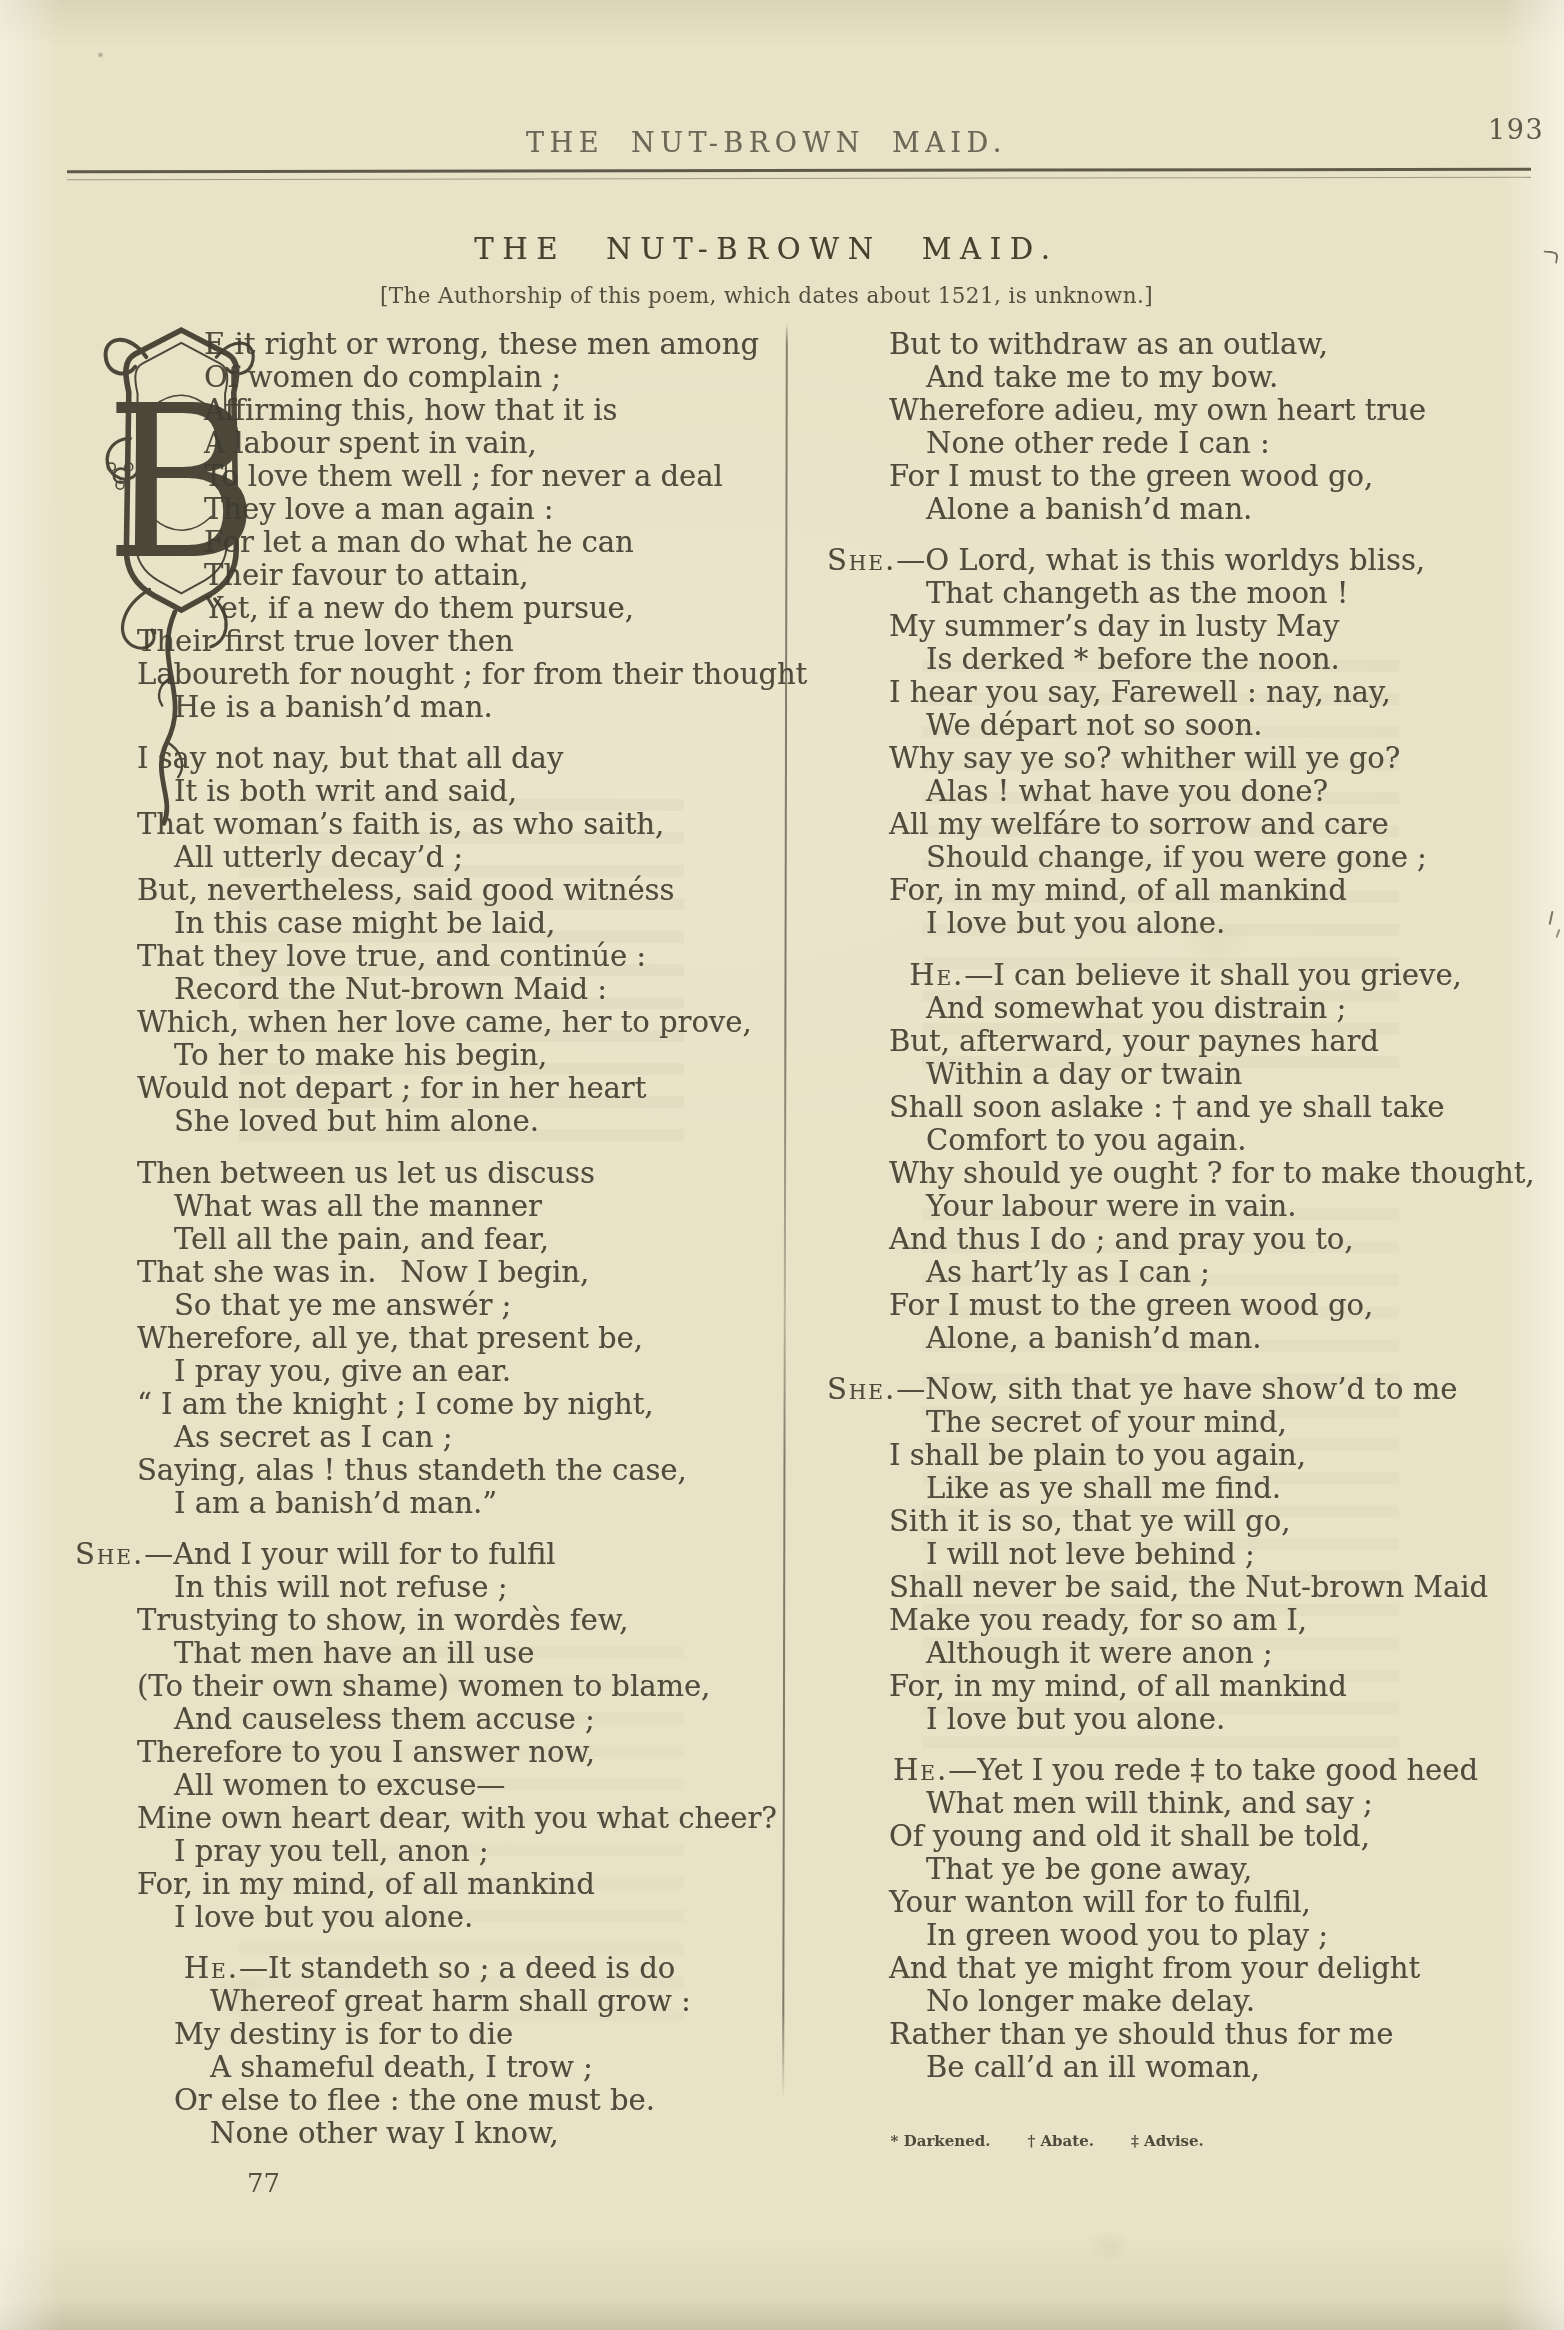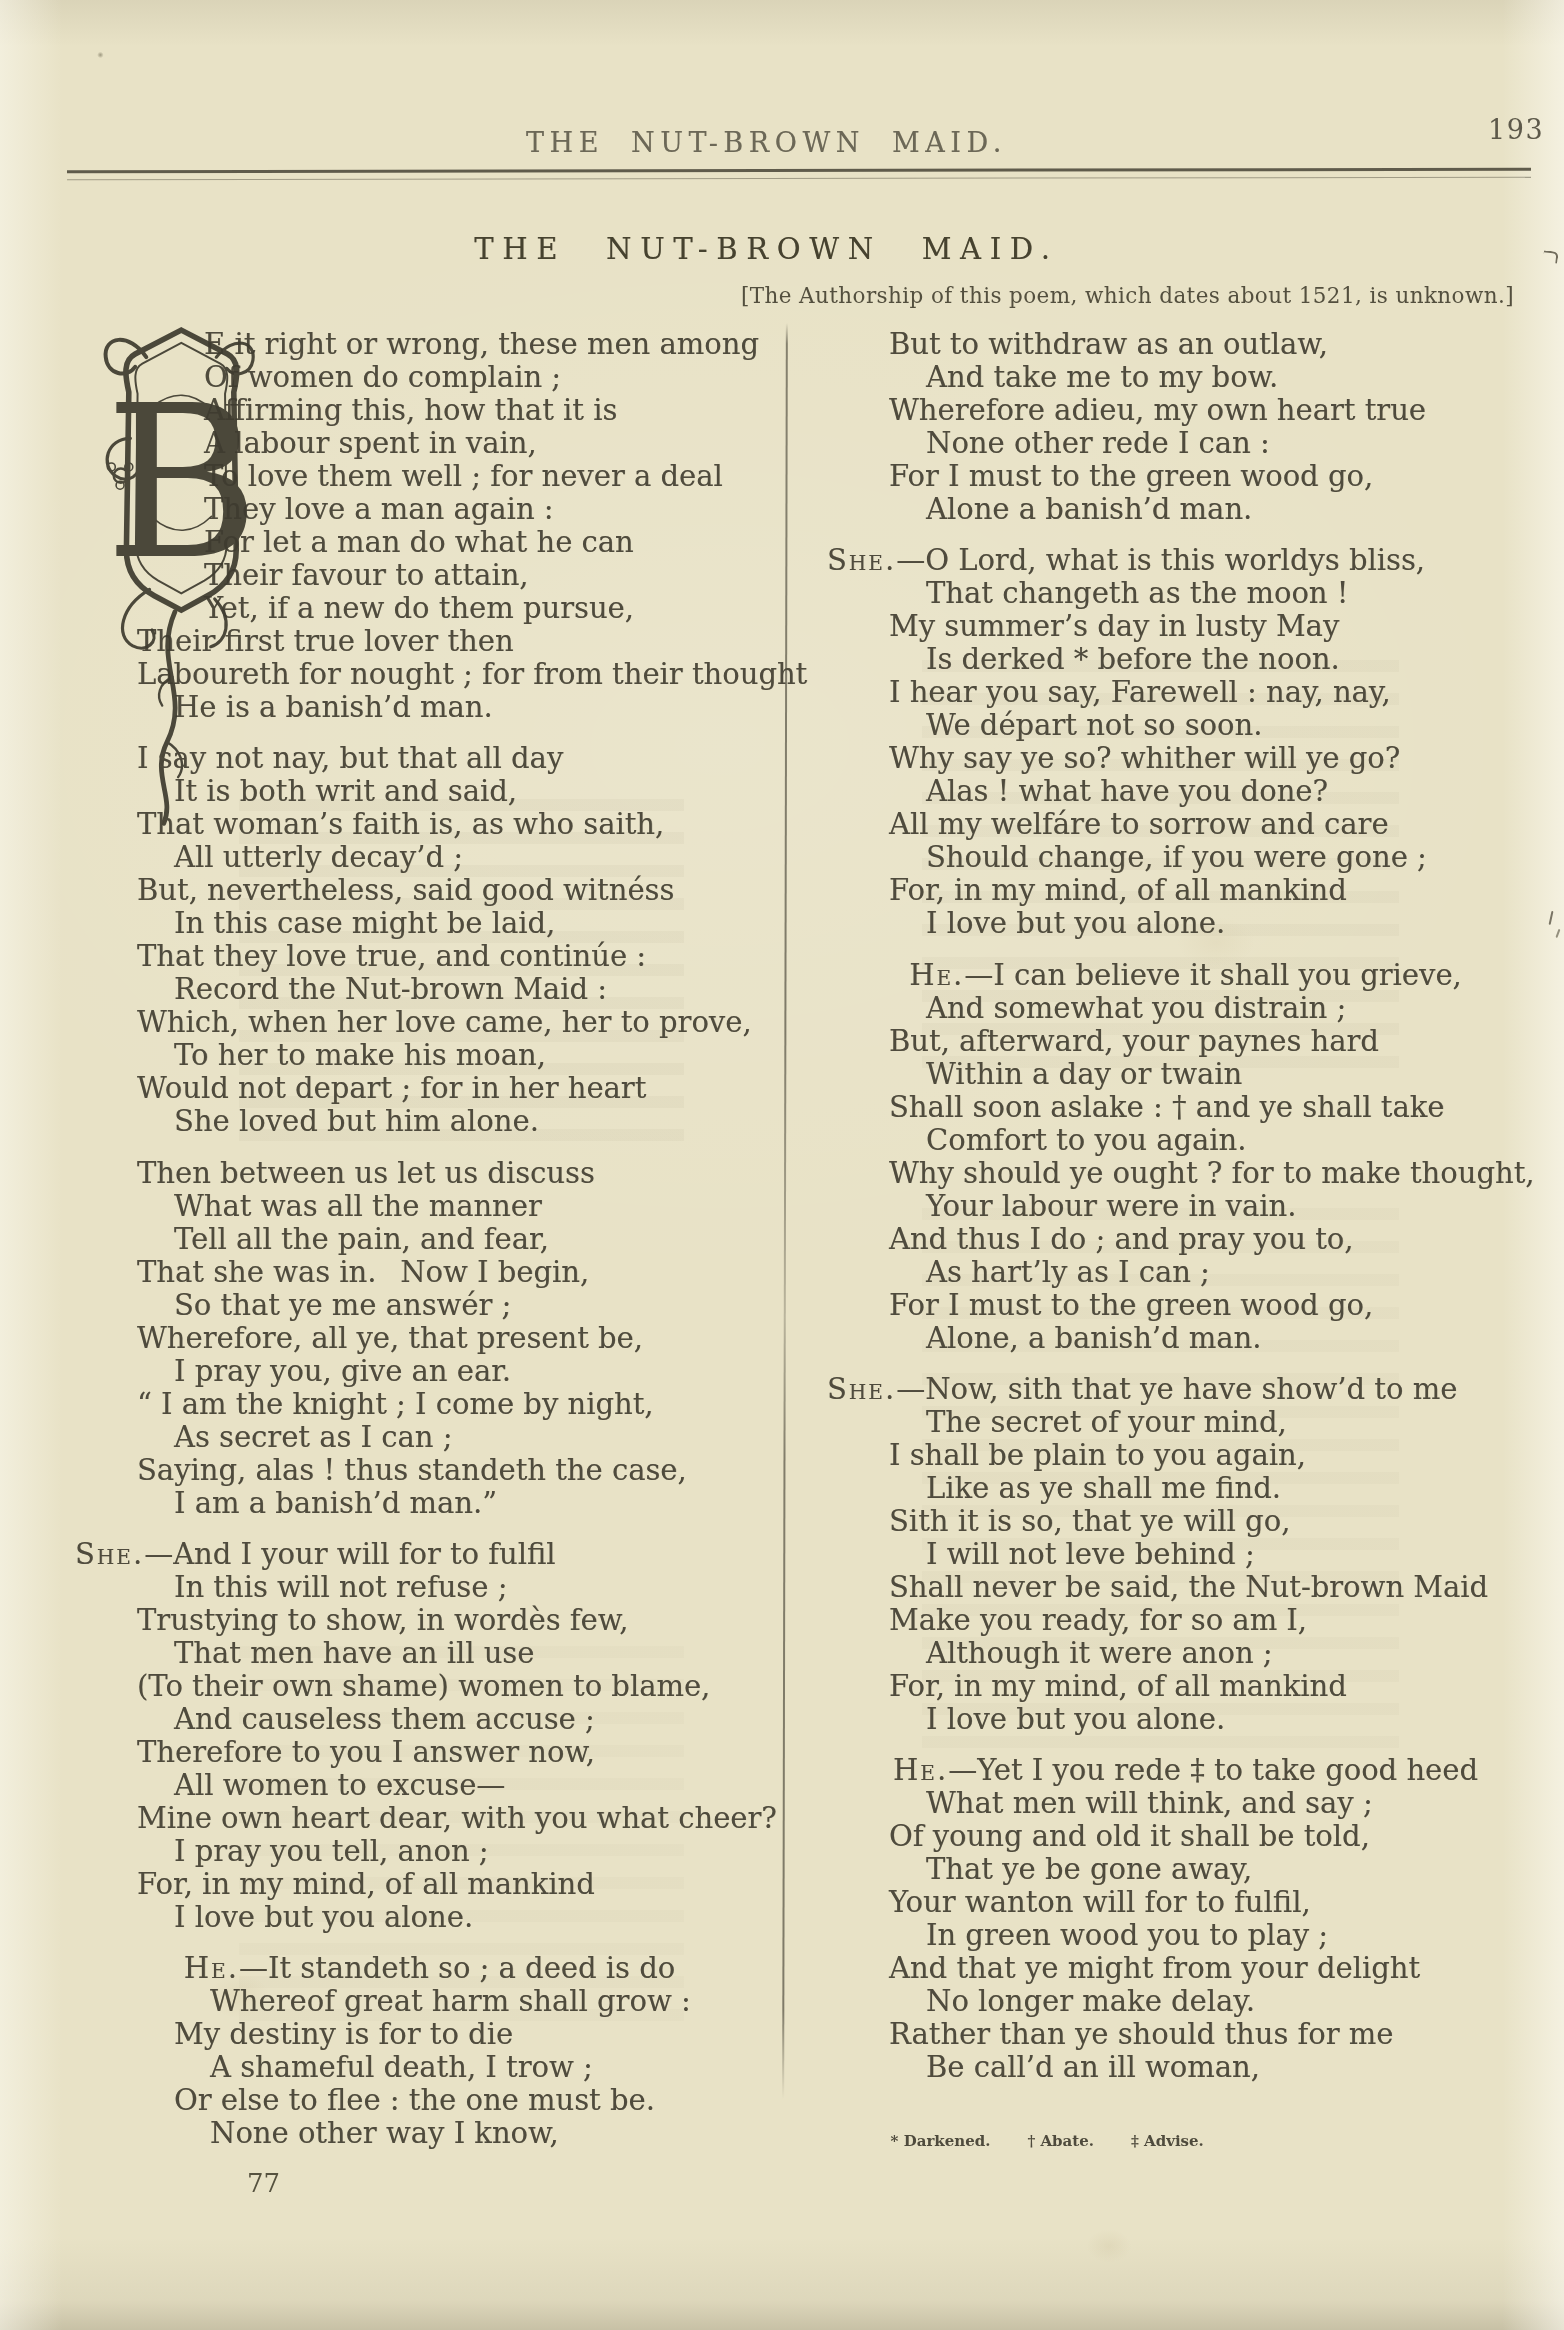--- a/index.html
+++ b/index.html
@@ -32,21 +32,21 @@
     border-top:3.2px solid rgba(72,68,54,0.85);
     border-bottom:0.8px solid rgba(72,68,54,0.45);
     transform:rotate(-0.1deg);
   }
   .poem-title{
     position:absolute; top:232px; left:19px; width:1495px; text-align:center;
     font-size:29px; letter-spacing:8.7px; word-spacing:22px; color:#46422f;
     text-shadow:0.3px 0.3px 0.4px rgba(70,66,47,0.45);
   }
   .poem-subtitle{
-    position:absolute; top:283px; left:19px; width:1495px; text-align:right;
+    position:absolute; top:283px; left:19px; width:1495px; text-align:center;
     font-size:21.5px; letter-spacing:0.4px; color:#534f3e;
   }
   .column{position:absolute; top:328px;}
   .col-left{left:137px; width:636px;}
   .col-right{left:889px; width:644px;}
   .stanza{position:relative; margin-bottom:18.3px;}
   .stanza:last-of-type{margin-bottom:0;}
   .line{
     font-size:29px; line-height:33px; white-space:nowrap; color:#4f4b3d;
     text-shadow:0.3px 0.3px 0.4px rgba(62,58,44,0.35);
@@ -159,21 +159,21 @@
       <div class="stanza">
         <div class="line i0">I say not nay, but that all day</div>
         <div class="line i1">It is both writ and said,</div>
         <div class="line i0">That woman’s faith is, as who saith,</div>
         <div class="line i1">All utterly decay’d ;</div>
         <div class="line i0">But, nevertheless, said good witnéss</div>
         <div class="line i1">In this case might be laid,</div>
         <div class="line i0">That they love true, and continúe :</div>
         <div class="line i1">Record the Nut-brown Maid :</div>
         <div class="line i0">Which, when her love came, her to prove,</div>
-        <div class="line i1">To her to make his moan,</div>
+        <div class="line i1">To her to make his begin,</div>
         <div class="line i0">Would not depart ; for in her heart</div>
         <div class="line i1">She loved but him alone.</div>
       </div>
       <div class="stanza">
         <div class="line i0">Then between us let us discuss</div>
         <div class="line i1">What was all the manner</div>
         <div class="line i1">Tell all the pain, and fear,</div>
         <div class="line i0">That she was in.  Now I begin,</div>
         <div class="line i1">So that ye me answér ;</div>
         <div class="line i0">Wherefore, all ye, that present be,</div>

